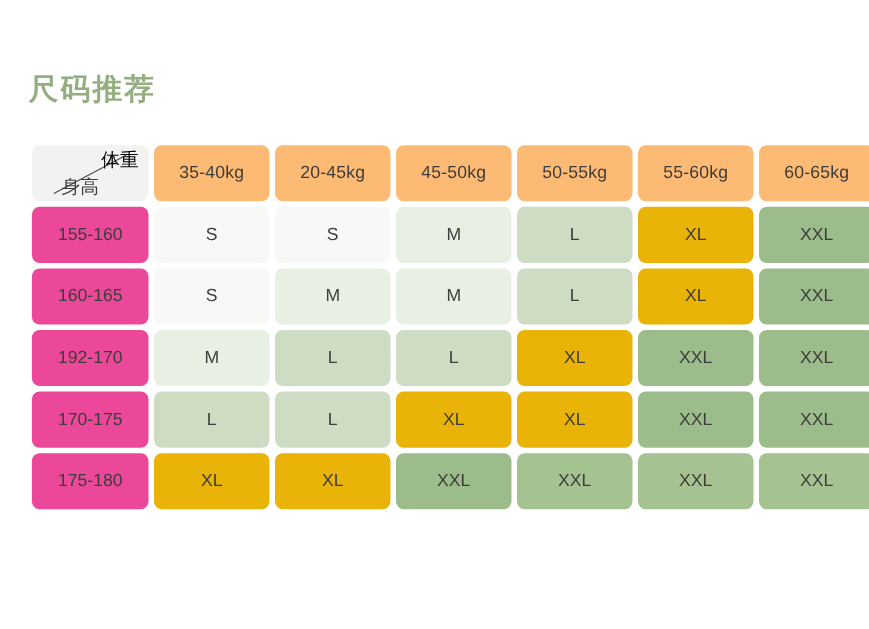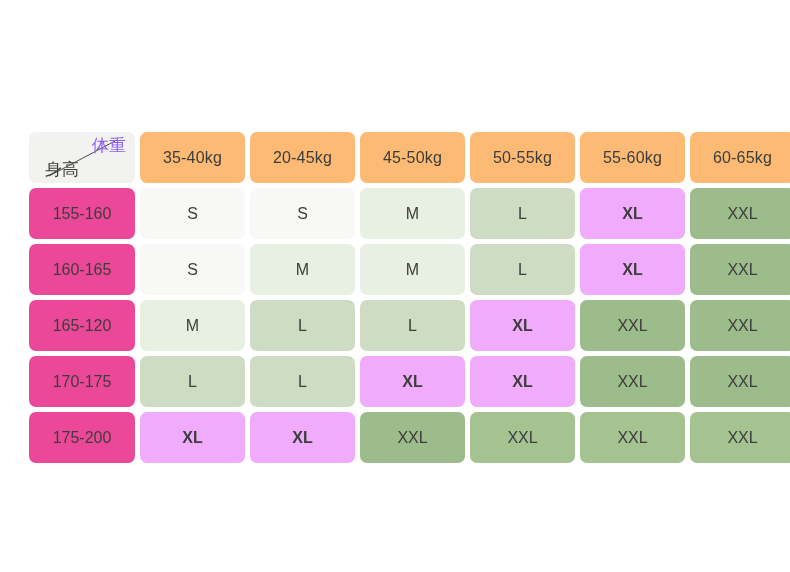--- a/index.html
+++ b/index.html
@@ -86,45 +86,46 @@
     left: 0;
     top: 0;
     width: 100%;
     height: 100%;
   }
   .corner-weight {
     position: absolute;
     right: 9px;
     top: 3px;
     font-size: 17px;
-    color: #8b5cf6;
+    color: #000000;
     line-height: 1.25;
   }
   .corner-height {
     position: absolute;
-    left: 16px;
+    left: 27px;
     bottom: 3px;
     font-size: 17px;
     color: #3d3d3b;
     line-height: 1.25;
   }
 
   
   .lvl-0 { background: #f8f8f6; }
   .lvl-1 { background: #e8f0e3; }
   .lvl-2 { background: #cedcc4; }
-  .lvl-3 { background: #f0abfc; font-weight: bold; }
+  .lvl-3 { background: #eab308; }
   .lvl-4 { background: #9dbc8b; }
   .lvl-5 { background: #a5c291; }
 </style>
 </head>
 <body>
 
 <div id="page">
 
+  <div id="title">尺码推荐</div>
 
   <table id="grid">
     <colgroup>
       <col class="c-head">
       <col class="c-data">
       <col class="c-data">
       <col class="c-data">
       <col class="c-data">
       <col class="c-data">
       <col class="c-data">
@@ -161,39 +162,39 @@
       <tr>
         <td class="hdr-row">160-165</td>
         <td class="lvl-0">S</td>
         <td class="lvl-1">M</td>
         <td class="lvl-1">M</td>
         <td class="lvl-2">L</td>
         <td class="lvl-3">XL</td>
         <td class="lvl-4">XXL</td>
       </tr>
       <tr>
-        <td class="hdr-row">165-120</td>
+        <td class="hdr-row">192-170</td>
         <td class="lvl-1">M</td>
         <td class="lvl-2">L</td>
         <td class="lvl-2">L</td>
         <td class="lvl-3">XL</td>
         <td class="lvl-4">XXL</td>
         <td class="lvl-4">XXL</td>
       </tr>
       <tr>
         <td class="hdr-row">170-175</td>
         <td class="lvl-2">L</td>
         <td class="lvl-2">L</td>
         <td class="lvl-3">XL</td>
         <td class="lvl-3">XL</td>
         <td class="lvl-4">XXL</td>
         <td class="lvl-4">XXL</td>
       </tr>
       <tr>
-        <td class="hdr-row">175-200</td>
+        <td class="hdr-row">175-180</td>
         <td class="lvl-3">XL</td>
         <td class="lvl-3">XL</td>
         <td class="lvl-4">XXL</td>
         <td class="lvl-5">XXL</td>
         <td class="lvl-5">XXL</td>
         <td class="lvl-5">XXL</td>
       </tr>
     </tbody>
   </table>
 

